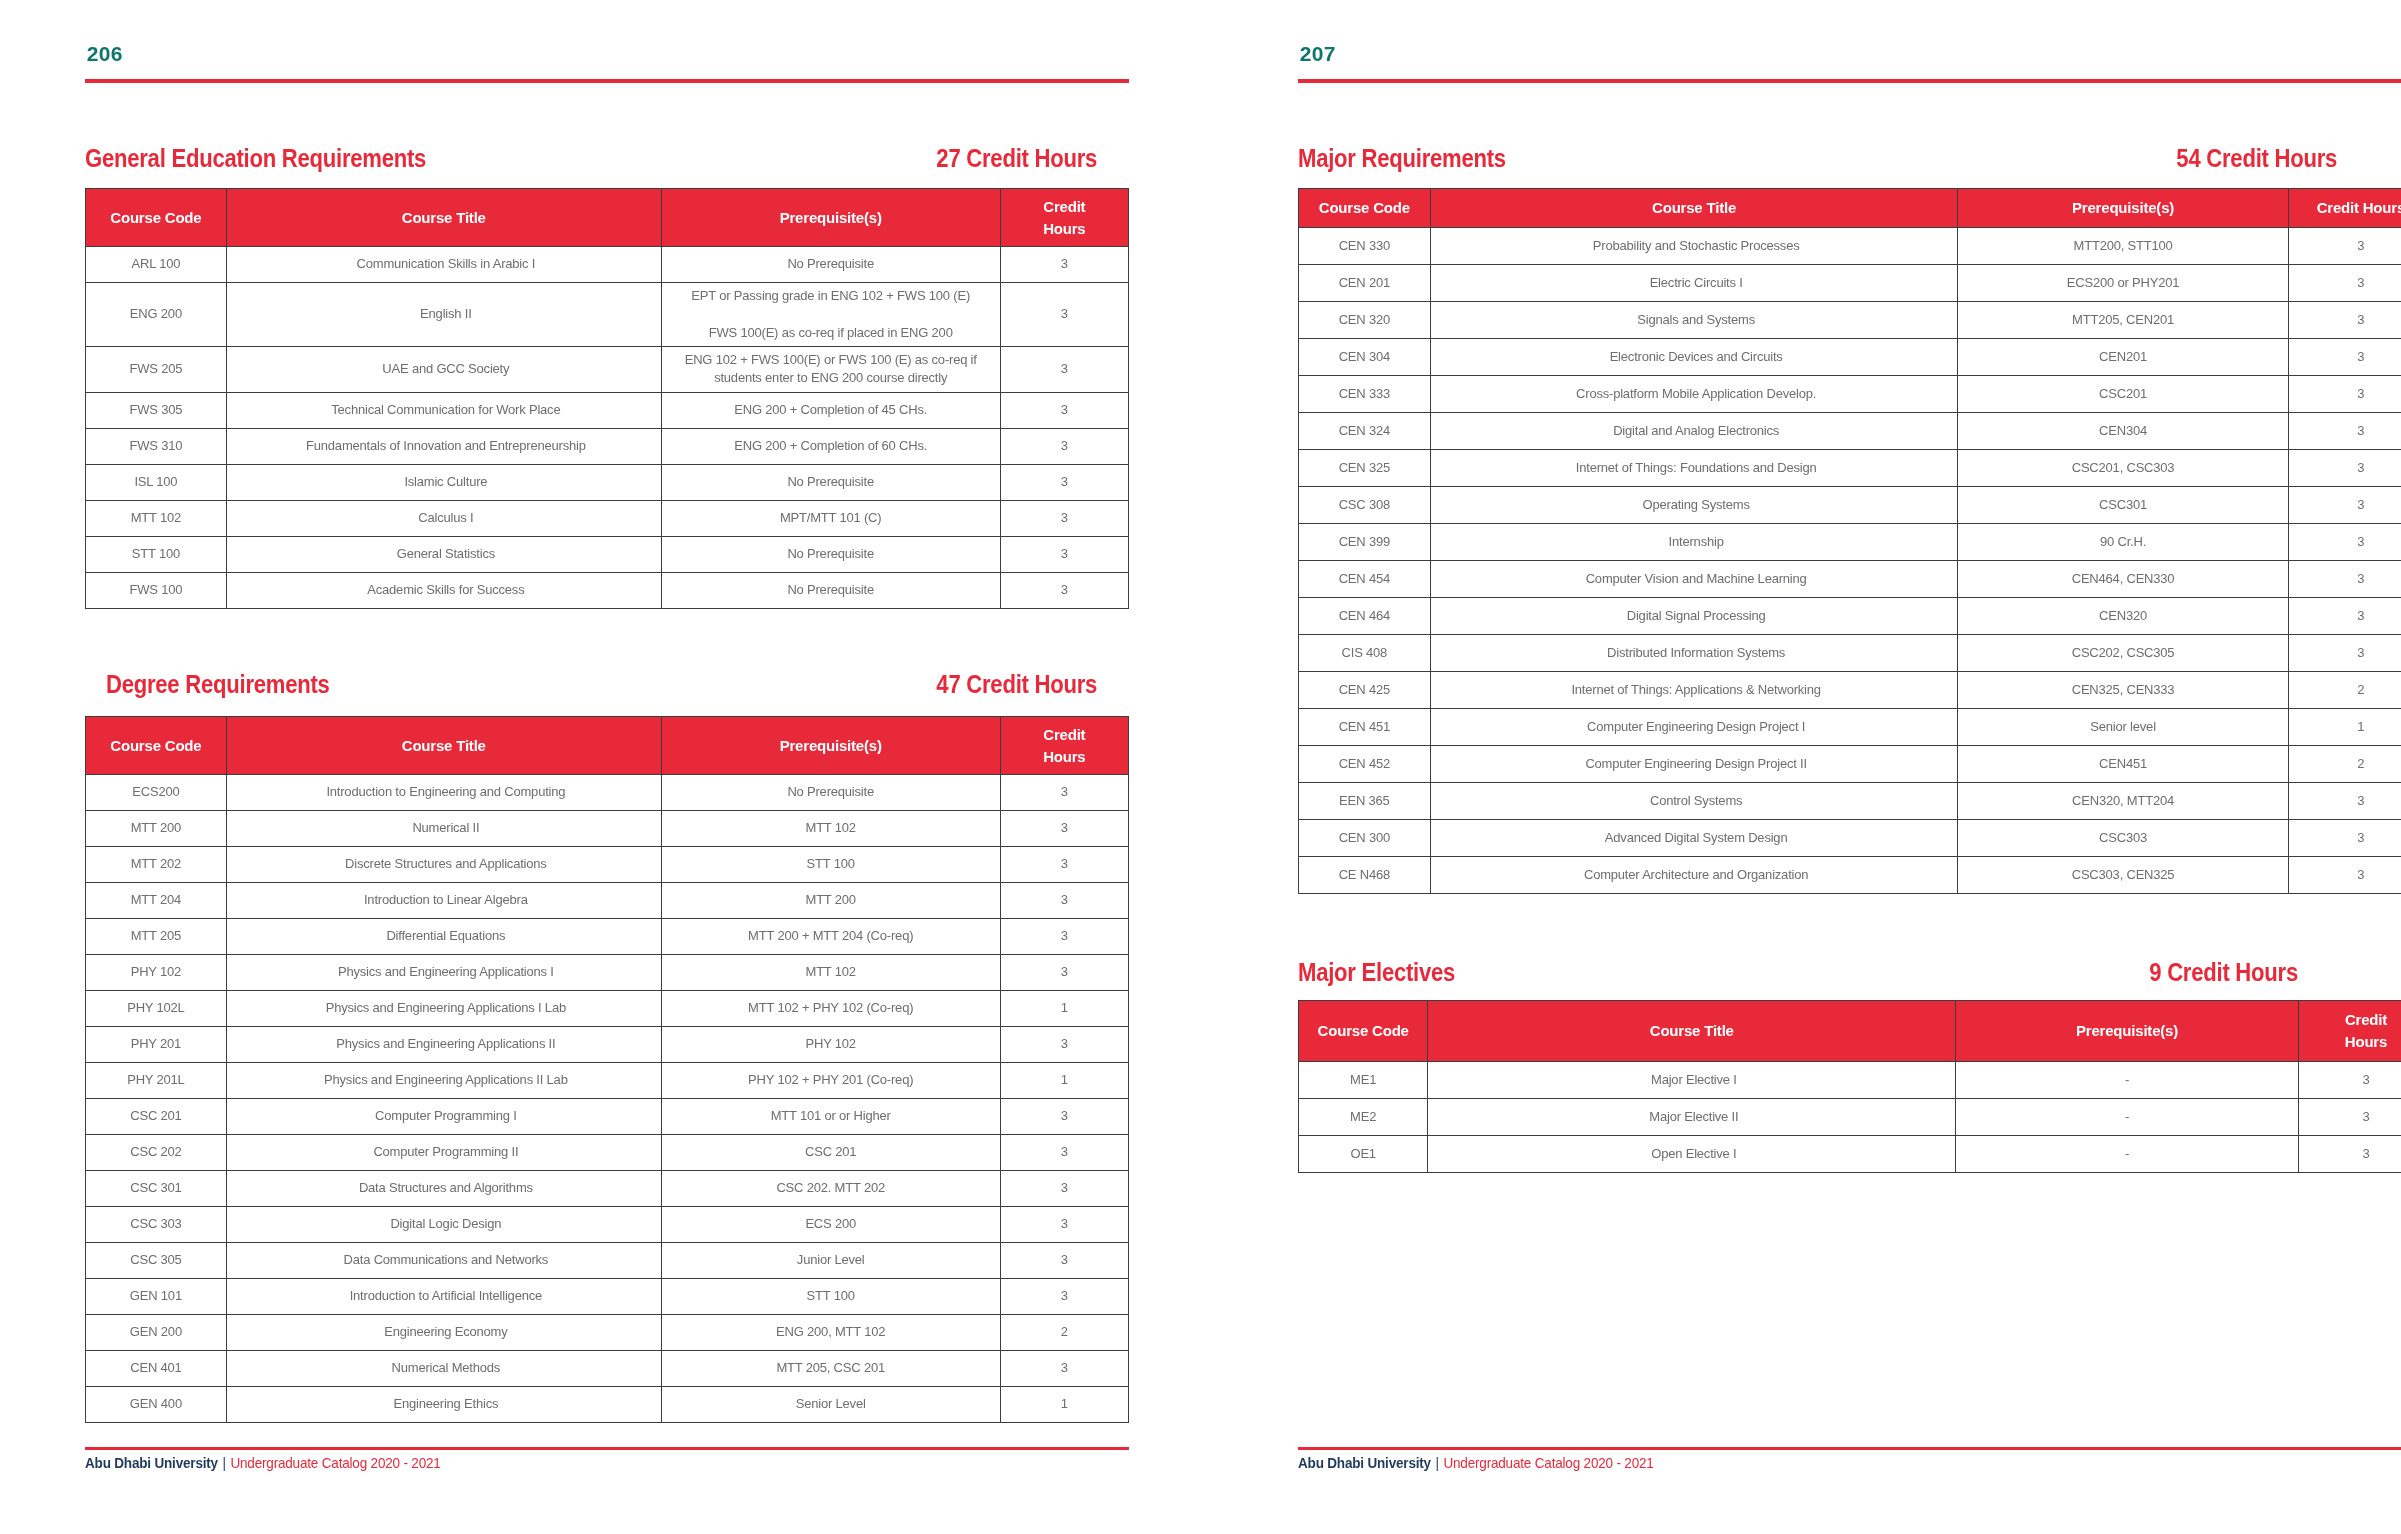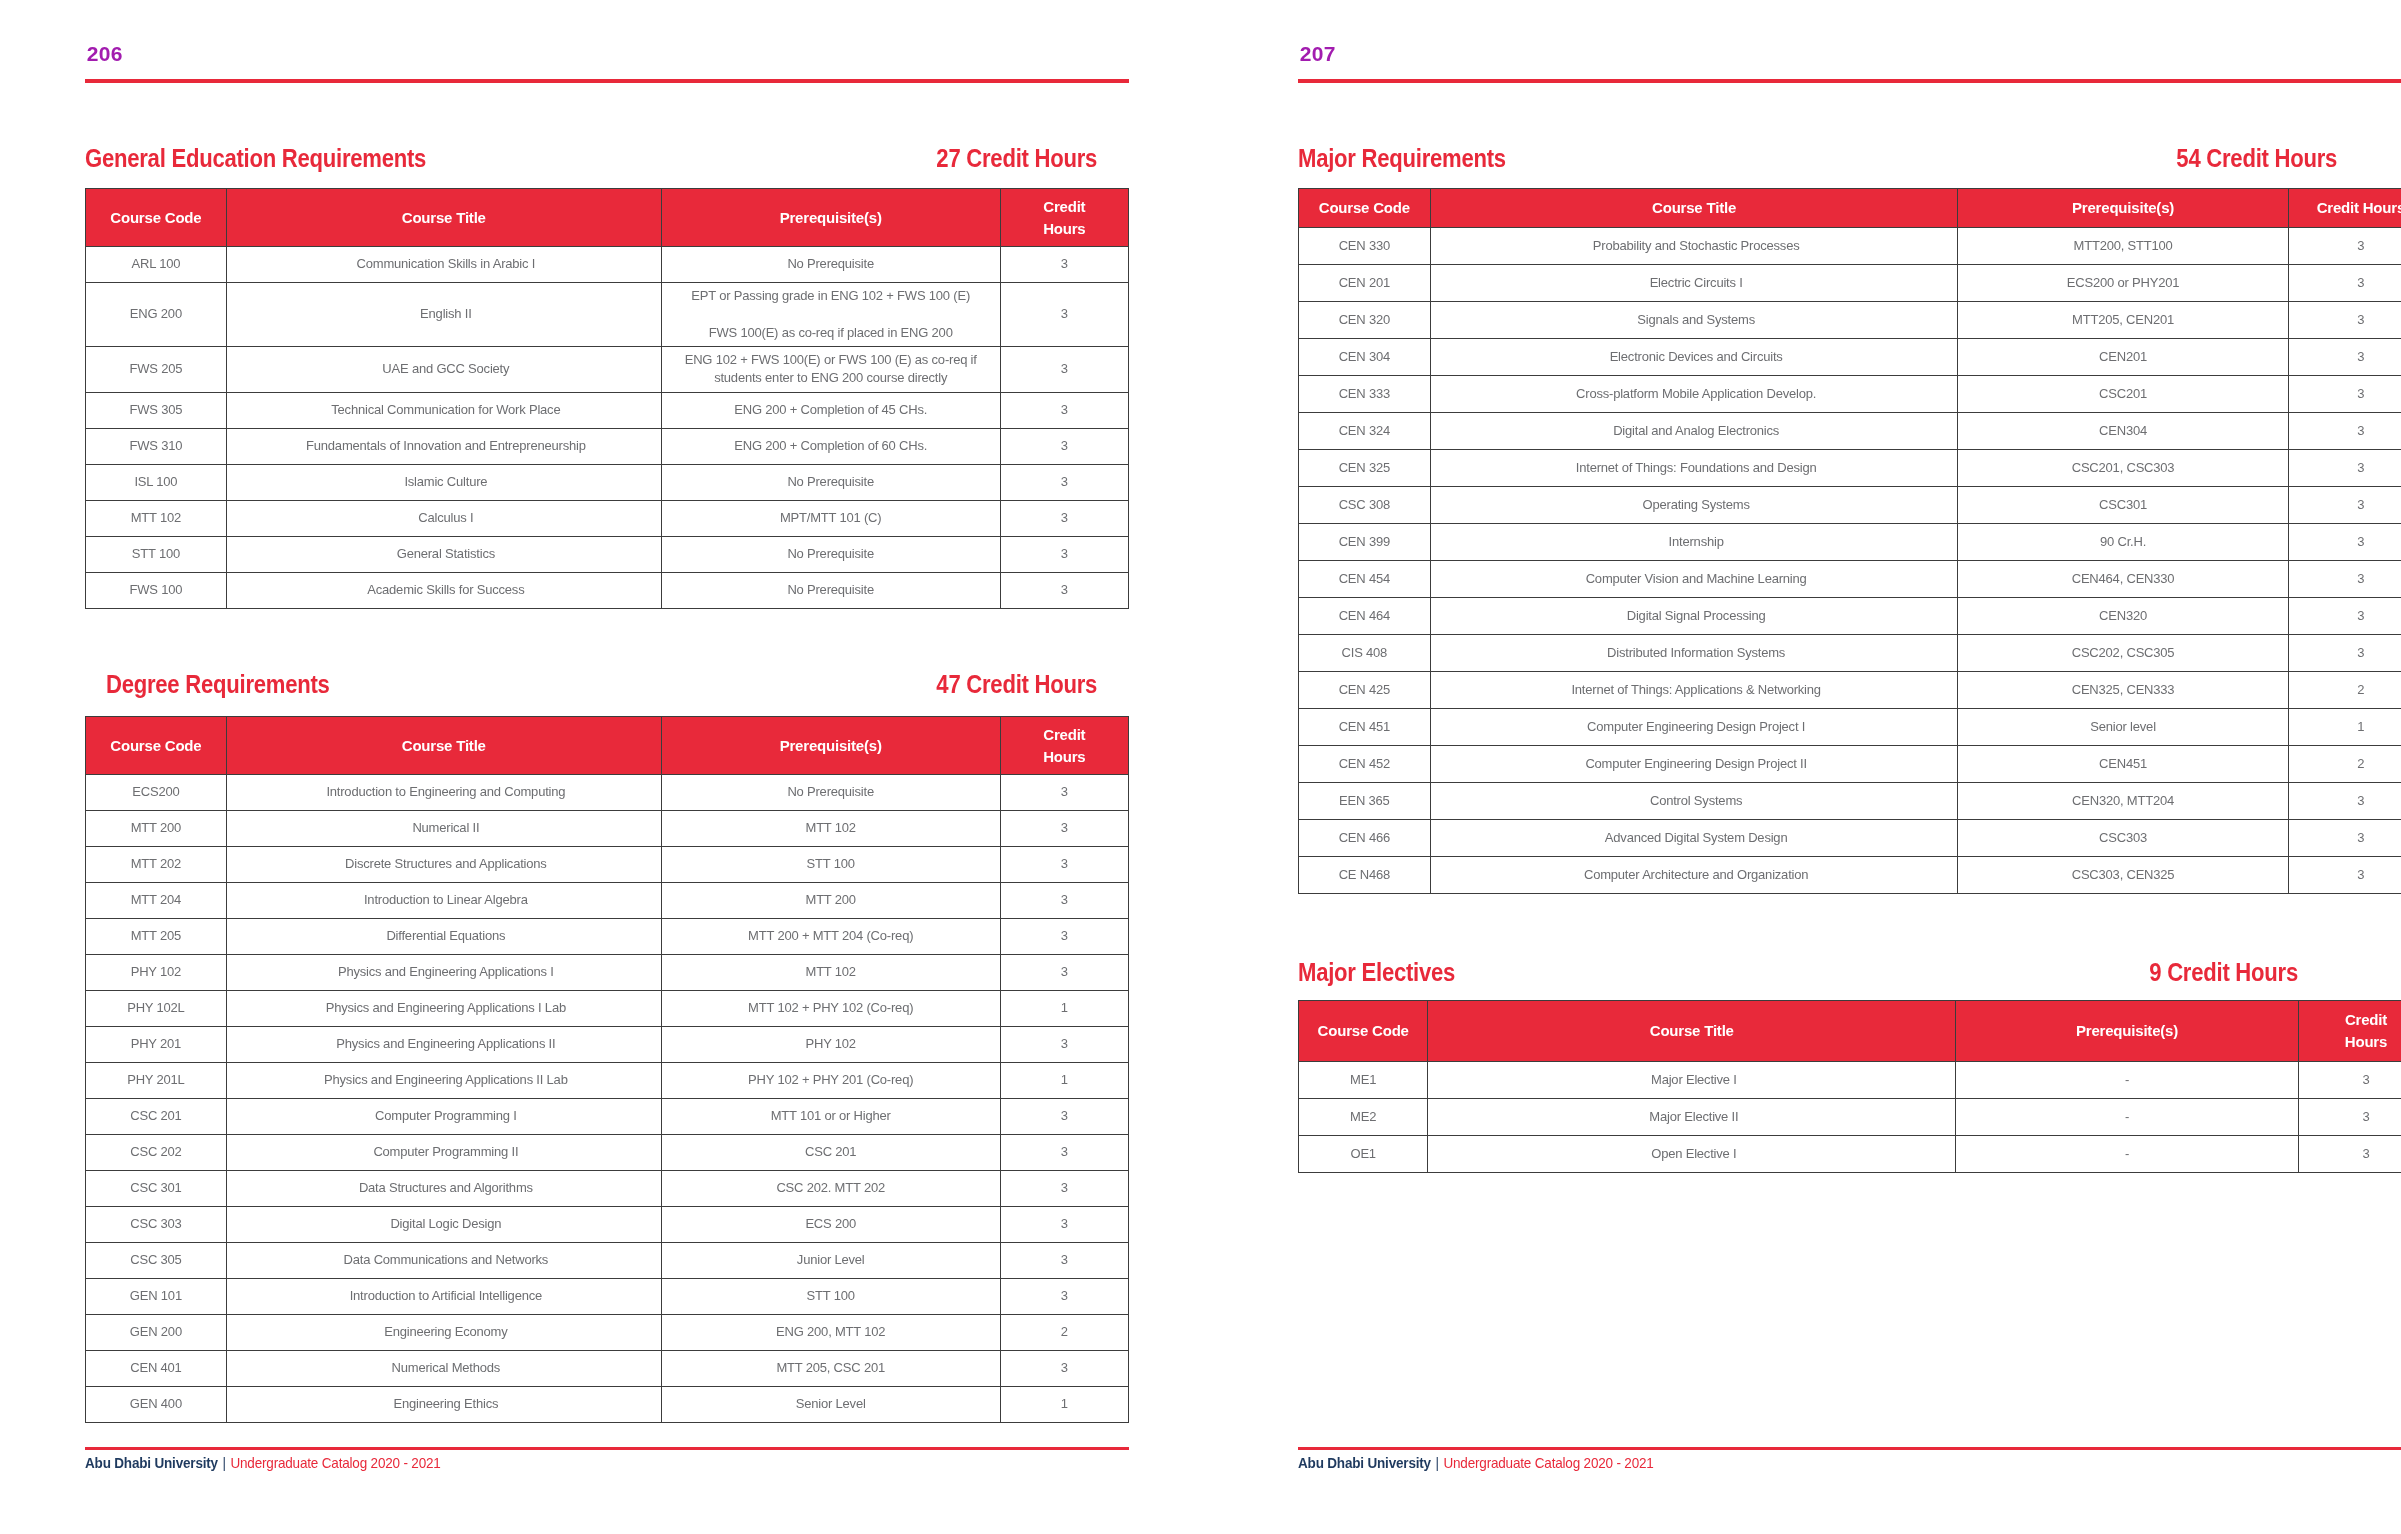--- a/index.html
+++ b/index.html
@@ -4,21 +4,21 @@
 <style>
   * { margin:0; padding:0; box-sizing:border-box; }
   html,body { width:2401px; height:1535px; background:#ffffff; overflow:hidden; }
   body { font-family:"Liberation Sans","DejaVu Sans",sans-serif; color:#6d6e71; position:relative; }
 
   .page { position:absolute; top:0; height:1535px; }
   #page-left  { left:85px;  width:1044px; }
   #page-right { left:1298px; width:1136px; }
 
   .page-number { position:absolute; top:42px; left:1.7px; font-size:21px; font-weight:bold;
-                 color:#a21caf; letter-spacing:0.4px; }
+                 color:#0f766e; letter-spacing:0.4px; }
   .top-rule { position:absolute; top:79px; left:0; right:0; height:4.2px; background:#e8293a; }
 
   .section-head { position:absolute; left:0; right:0; height:39px;text-align:center; }
   .section-title, .section-credit {
       position:absolute; bottom:0; font-size:26px; font-weight:bold; color:#e8293a;
       white-space:nowrap; letter-spacing:-0.3px; }
   .section-title  { left:0; transform:scaleX(.85); transform-origin:0 100%; }
   .section-credit { right:0; transform:scaleX(.85); transform-origin:100% 100%; }
 
   table { position:absolute; left:0; width:100%; border-collapse:collapse; table-layout:fixed; }
@@ -390,21 +390,21 @@
     <td class="c-prereq">CEN451</td>
     <td class="c-hours">2</td>
   </tr>
         <tr>
     <td class="c-code">EEN 365</td>
     <td class="c-title">Control Systems</td>
     <td class="c-prereq">CEN320, MTT204</td>
     <td class="c-hours">3</td>
   </tr>
         <tr>
-    <td class="c-code">CEN 466</td>
+    <td class="c-code">CEN 300</td>
     <td class="c-title">Advanced Digital System Design</td>
     <td class="c-prereq">CSC303</td>
     <td class="c-hours">3</td>
   </tr>
         <tr>
     <td class="c-code">CE N468</td>
     <td class="c-title">Computer Architecture and Organization</td>
     <td class="c-prereq">CSC303, CEN325</td>
     <td class="c-hours">3</td>
   </tr>

